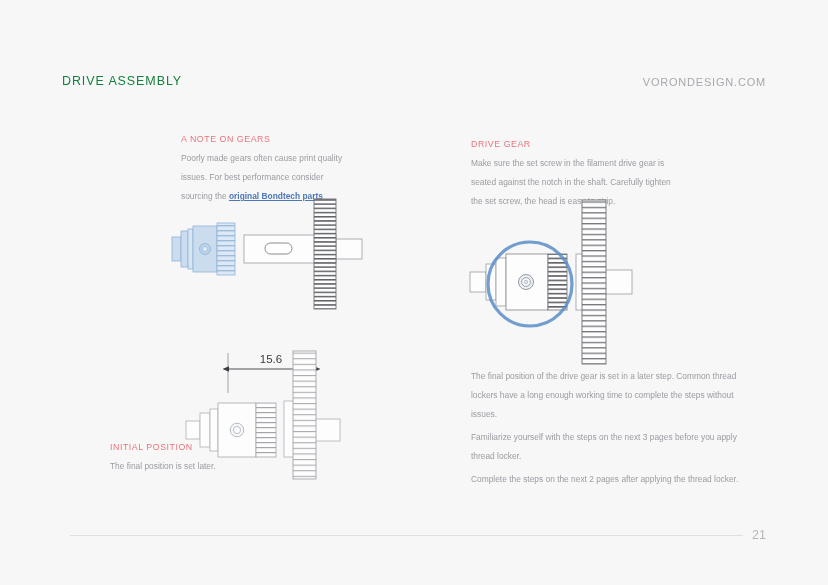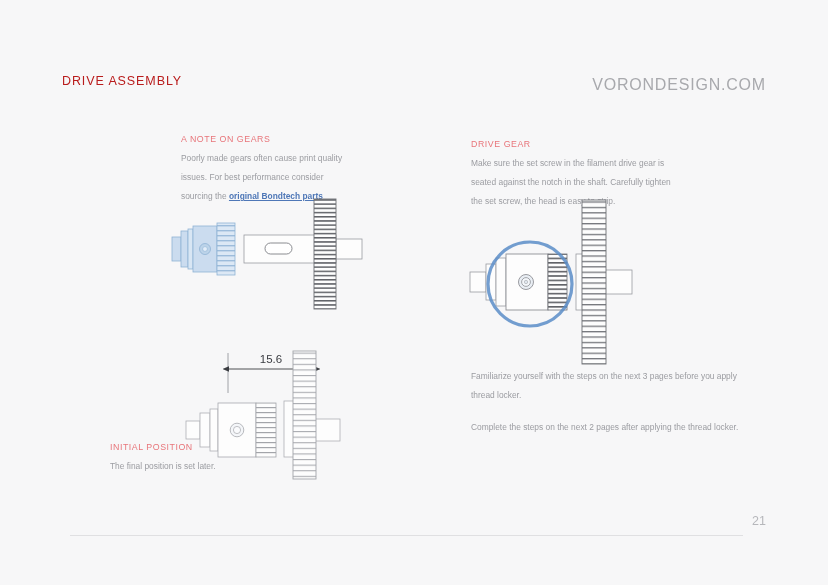--- a/index.html
+++ b/index.html
@@ -22,28 +22,28 @@
     background: #f7f7f8;
   }
 
   
   .hdr-title {
     position: absolute;
     left: 62px;
     top: 74px;
     font-size: 12.5px;
     letter-spacing: 0.9px;
-    color: #b91c1c;
+    color: #15803d;
     font-weight: 400;
   }
   .hdr-site {
     position: absolute;
     right: 62px;
     top: 76px;
-    font-size: 16px;
+    font-size: 11px;
     letter-spacing: 0.8px;
     color: #a8a9ad;
     font-weight: 400;
   }
 
   
   .block { position: absolute; }
   .blk-head {
     font-size: 8.8px;
     letter-spacing: 0.55px;
@@ -51,21 +51,21 @@
     margin: 0 0 5px 0;
     font-weight: 400;
   }
   .blk-body {
     font-size: 8.4px;
     line-height: 19px;
     color: #9b9ca1;
     margin: 0;
     font-weight: 400;
   }
-  .blk-body + .blk-body { margin-top: 13px; }
+  .blk-body + .blk-body { margin-top: 4px; }
   .lnk {
     color: #4e77b7;
     text-decoration: underline;
     font-weight: 600;
   }
 
   #block-note      { left: 181px; top: 134px; width: 170px; }
   #block-initial   { left: 110px; top: 442px; width: 180px; }
   #block-drivegear { left: 471px; top: 139px; width: 210px; }
   #block-thread    { left: 471px; top: 367px; width: 280px; }
@@ -81,21 +81,21 @@
     position: absolute;
     left: 70px;
     top: 535px;
     width: 673px;
     height: 1px;
     background: #e0e0e2;
   }
   .footer-page {
     position: absolute;
     right: 62px;
-    top: 514px;
+    top: 528px;
     font-size: 12.5px;
     color: #b6b7bb;
     font-weight: 400;
   }
 </style>
 </head>
 <body>
 
 <div class="page">
 
@@ -112,20 +112,21 @@
     <div class="blk-head">INITIAL POSITION</div>
     <p class="blk-body">The final position is set later.</p>
   </div>
 
   <div class="block" id="block-drivegear">
     <div class="blk-head">DRIVE GEAR</div>
     <p class="blk-body">Make sure the set screw in the filament drive gear is seated against the notch in the shaft. Carefully tighten the set screw, the head is easy to strip.</p>
   </div>
 
   <div class="block" id="block-thread">
+    <p class="blk-body">The final position of the drive gear is set in a later step. Common thread lockers have a long enough working time to complete the steps without issues.</p>
     <p class="blk-body">Familiarize yourself with the steps on the next 3 pages before you apply thread locker.</p>
     <p class="blk-body">Complete the steps on the next 2 pages after applying the thread locker.</p>
   </div>
 
   <div class="drawing" id="drawing-exploded">
     <svg width="200" height="122" viewBox="0 0 200 122">
       <defs>
         <linearGradient id="gearTeeth1" x1="0" y1="0" x2="0" y2="1">
           <stop offset="0" stop-color="#6d6f74"></stop>
           <stop offset="0.06" stop-color="#ffffff"></stop>

